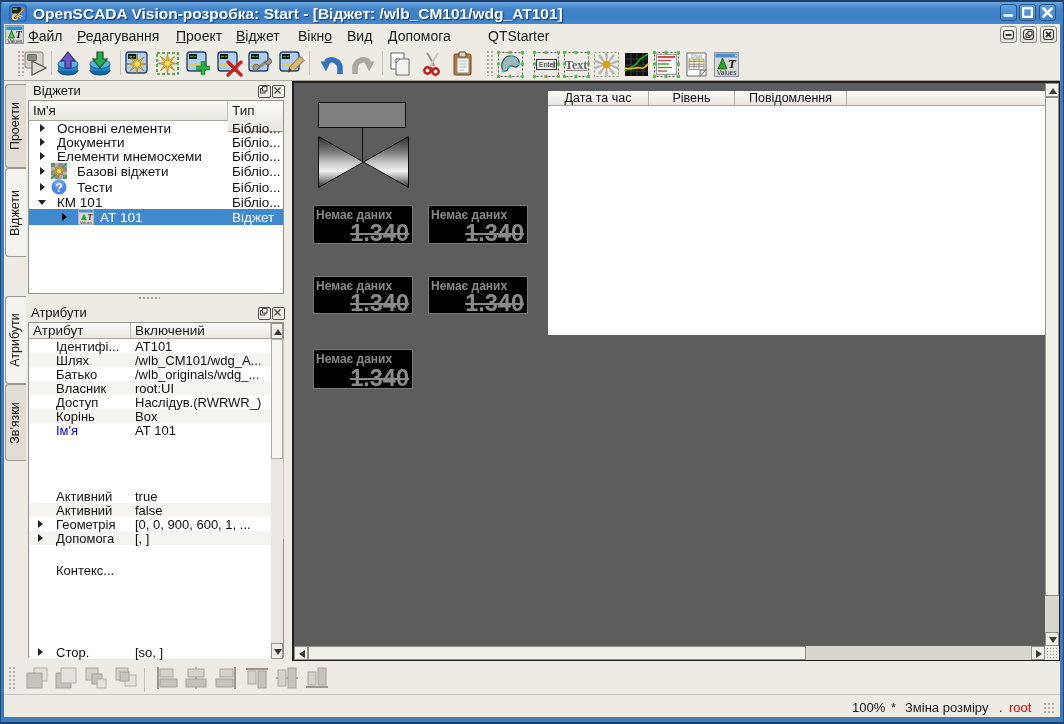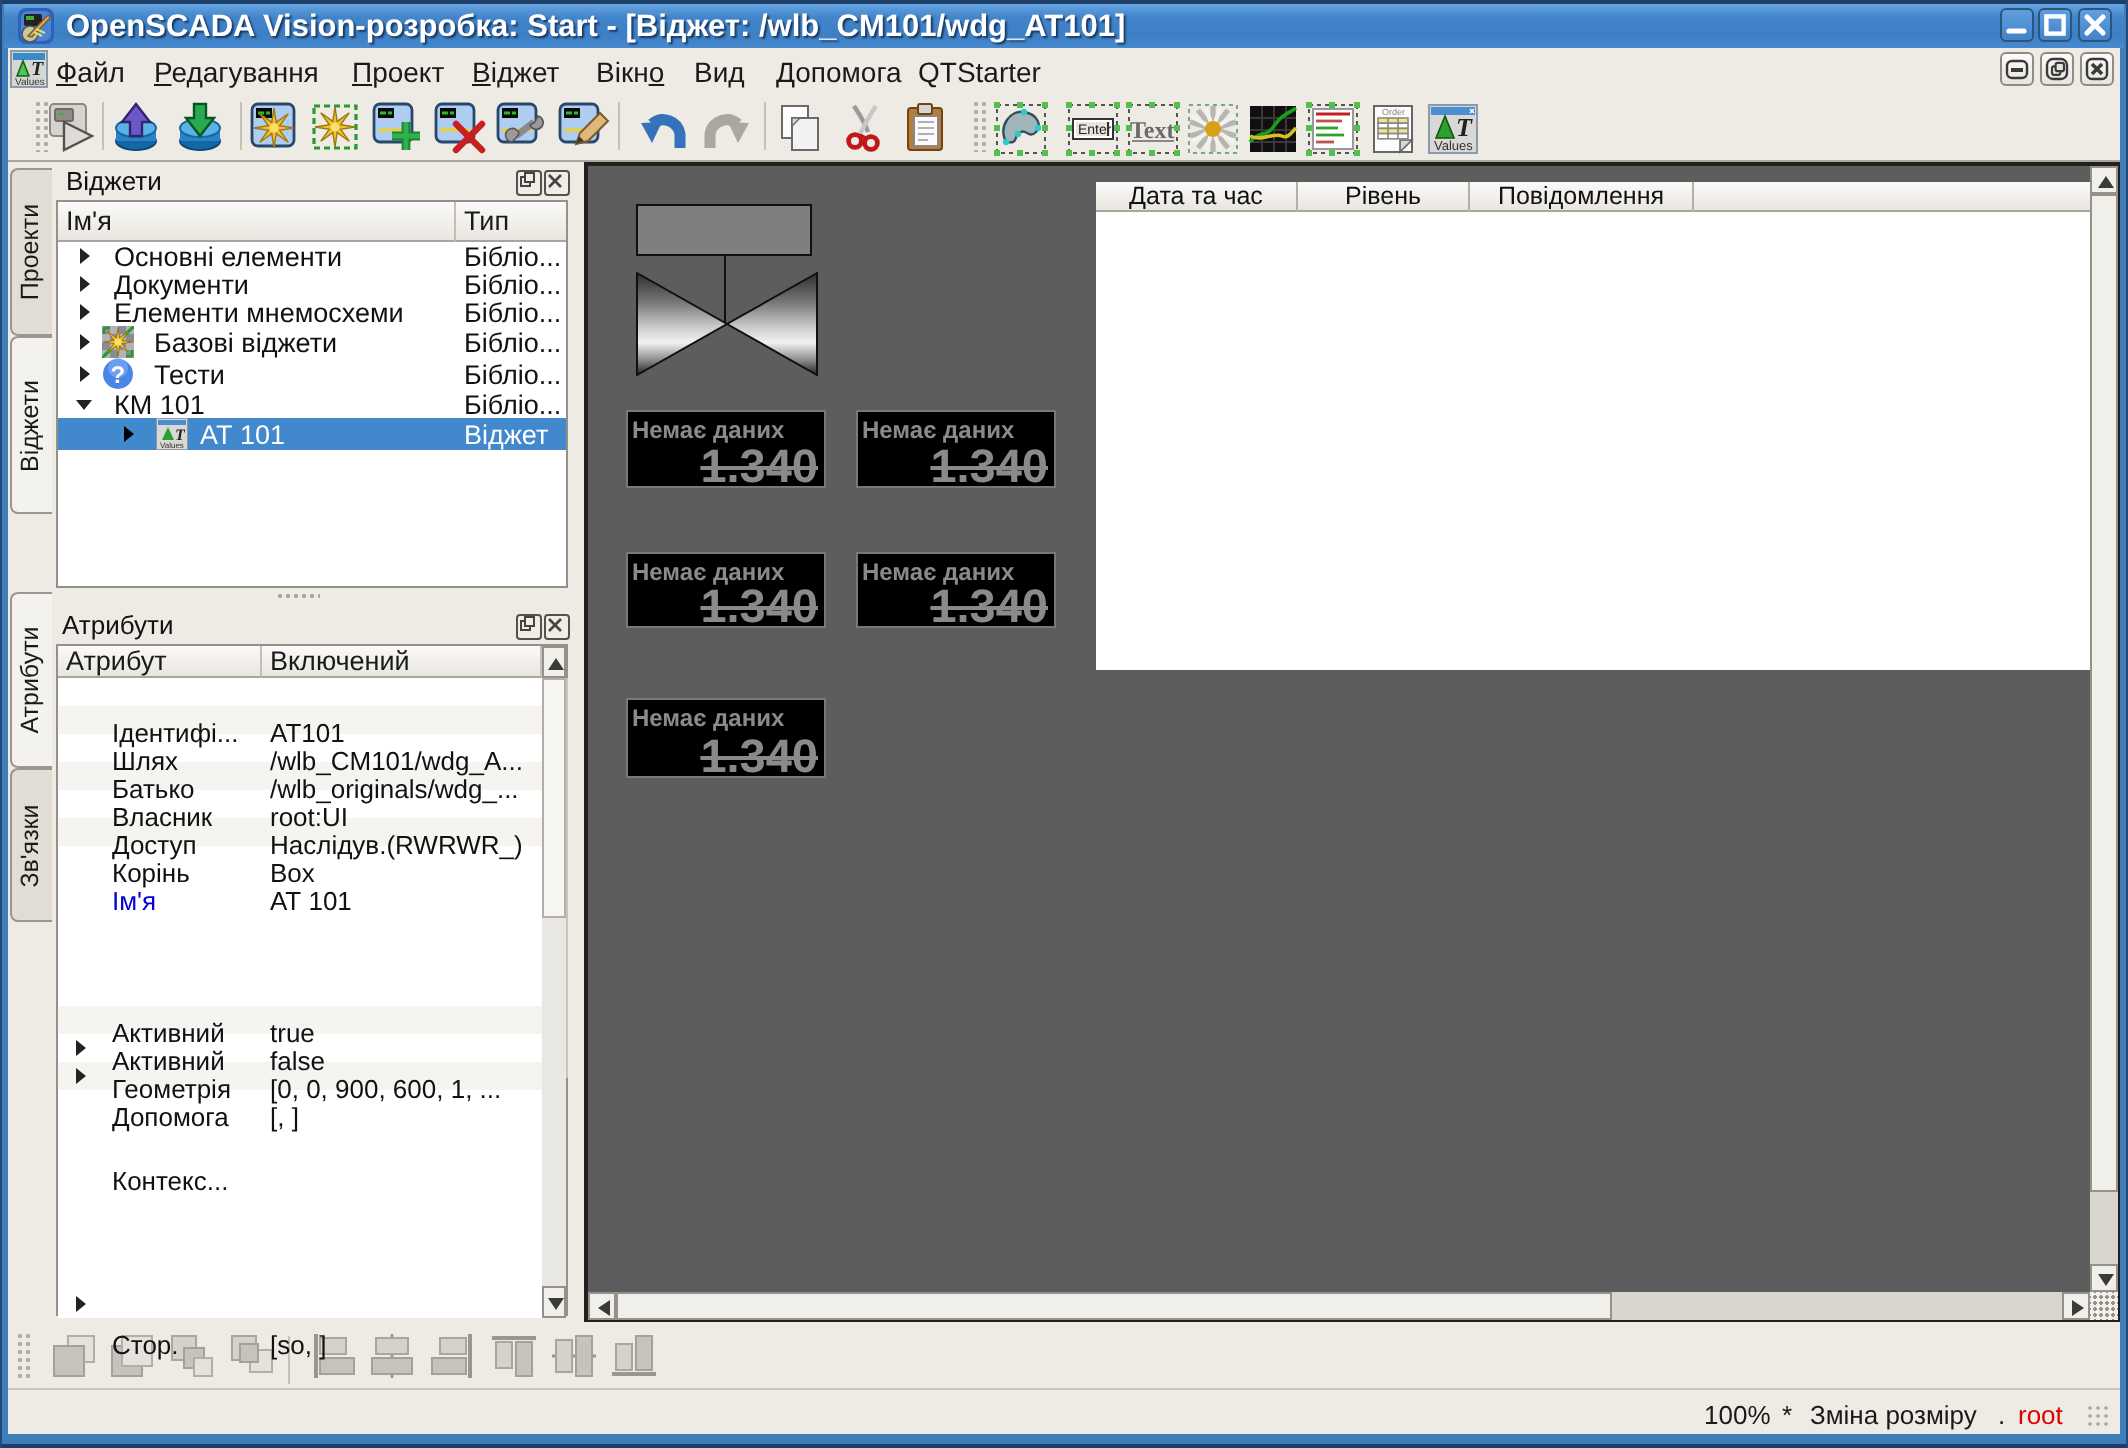--- a/index.html
+++ b/index.html
@@ -25,21 +25,21 @@
 .docktitle{font-size:13px;color:#111;}
 .dockbtn{width:13px;height:13px;border:1px solid #54514b;border-radius:2px;background:#f0ede7;box-sizing:border-box;}
 .dockbtn svg{position:absolute;left:-1px;top:-1px;}
 .thead{background:linear-gradient(180deg,#fbfaf8,#e9e6e0);border-right:1px solid #c3bfb7;border-bottom:1px solid #aaa69e;box-sizing:border-box;}
 .thtxt{position:absolute;font-size:13.5px;color:#1a1a1a;white-space:nowrap;}
 .trow{left:0;width:254px;height:14px;}
 .trow.sel{background:#4189cc;}
 .arow{left:0;width:242px;height:14px;background:#fff;}
 .arow.alt{background:#f5f4f1;}
 .tt{position:absolute;top:0;font-size:13.5px;color:#111;white-space:nowrap;z-index:3;}
-#attrtbl .tt{font-size:13px;margin-top:20px;}
+#attrtbl .tt{font-size:13px;}
 .tt.w{color:#fff;}
 .tar{position:absolute;top:3px;width:0;height:0;border-top:4px solid transparent;border-bottom:4px solid transparent;border-left:5px solid #222;}
 .tar.w{border-left-color:#000;}
 .tard{position:absolute;top:5px;width:0;height:0;border-left:4px solid transparent;border-right:4px solid transparent;border-top:5px solid #222;}
 .blackbox{background:#000;border:1px solid #787878;box-sizing:border-box;color:#8a8a8a;}
 .nd{left:2px;top:2px;font-size:12px;font-weight:bold;}
 .val{right:3px;bottom:-4px;font-size:23.5px;font-weight:bold;text-decoration:line-through;}
 .phc{top:0;height:15px;border-right:1px solid #b5b1aa;box-sizing:border-box;text-align:center;font-size:12.5px;color:#111;}
 .phc span{position:relative;top:0px;}
 .sbtrack{background:#d9d6cf;}
@@ -95,21 +95,21 @@
   <text x="10.5" y="12.5" font-family="Liberation Serif,serif" font-style="italic" font-weight="bold" font-size="10" fill="#222">T</text>
   <text x="2.5" y="17.5" font-family="Liberation Sans" font-size="5" fill="#333">Values</text>
  </svg>
  <div class="abs mitem" style="left:26px"><u>Ф</u>айл</div>
  <div class="abs mitem" style="left:75px"><u>Р</u>едагування</div>
  <div class="abs mitem" style="left:174px"><u>П</u>роект</div>
  <div class="abs mitem" style="left:234px"><u>В</u>іджет</div>
  <div class="abs mitem" style="left:296px">Вікн<u>о</u></div>
  <div class="abs mitem" style="left:345px">Ви<u>д</u></div>
  <div class="abs mitem" style="left:386px"><u>Д</u>опомога</div>
- <div class="abs mitem" style="left:457px">QTStarter</div>
+ <div class="abs mitem" style="left:486px">QTStarter</div>
  <div class="abs mbtn" style="left:998px">
    <svg width="15" height="15" viewBox="0 0 15 15">
           <rect x="2.5" y="3.5" width="10" height="8.5" rx="2.5" fill="none" stroke="#3a3a3a" stroke-width="1.2"></rect>
           <path d="M4.5 8 H10.5" stroke="#3a3a3a" stroke-width="2"></path>
         </svg>
       </div>
  <div class="abs mbtn" style="left:1018px">
    <svg width="15" height="15" viewBox="0 0 15 15">
           <rect x="2.5" y="2.5" width="10" height="10" rx="3" fill="none" stroke="#3a3a3a" stroke-width="1.2"></rect>
           <rect x="5" y="6.2" width="4.2" height="4.2" rx="1" fill="none" stroke="#3a3a3a" stroke-width="1.1"></rect>
@@ -365,21 +365,21 @@
       </div>
 <div class="abs dockbtn" style="left:270px;top:61px">
         <svg width="11" height="11" viewBox="0 0 11 11">
           <path d="M2.5 2.5 L8.5 8.5 M8.5 2.5 L2.5 8.5" stroke="#444" stroke-width="1.3"></path>
         </svg>
       </div>
 <div class="abs" style="left:26px;top:76px;width:256px;height:194px;border:1px solid #94908a;background:#fff;box-sizing:border-box;">
   <div class="abs thead" style="left:0;top:0;width:199px;height:20px;border-top:0;border-left:0">
           <div class="abs thtxt" style="left:4px;top:2px">Ім'я</div>
         </div>
-  <div class="abs thead" style="left:199px;top:0;width:55px;height:20px;border-top:0;border-right:0">
+  <div class="abs thead" style="left:199px;top:0;width:55px;height:31px;border-top:0;border-right:0">
           <div class="abs thtxt" style="left:4px;top:2px">Тип</div>
         </div>
   <div class="abs thead" style="left:254px;top:0;width:0px;height:20px;border:0"></div>
 
   <div class="abs trow" style="top:20px">
           <i class="tar" style="left:11px"></i>
           <span class="tt" style="left:28px">Основні елементи</span>
           <span class="tt" style="left:203px">Бібліо...</span>
         </div>
   <div class="abs trow" style="top:34px">

